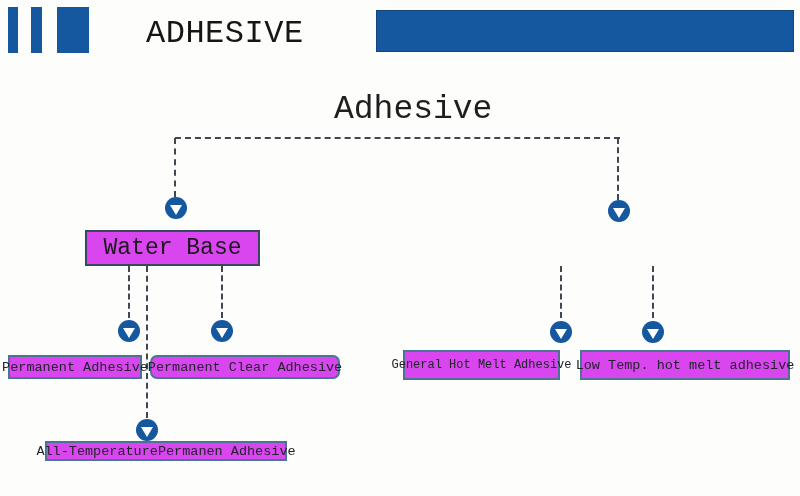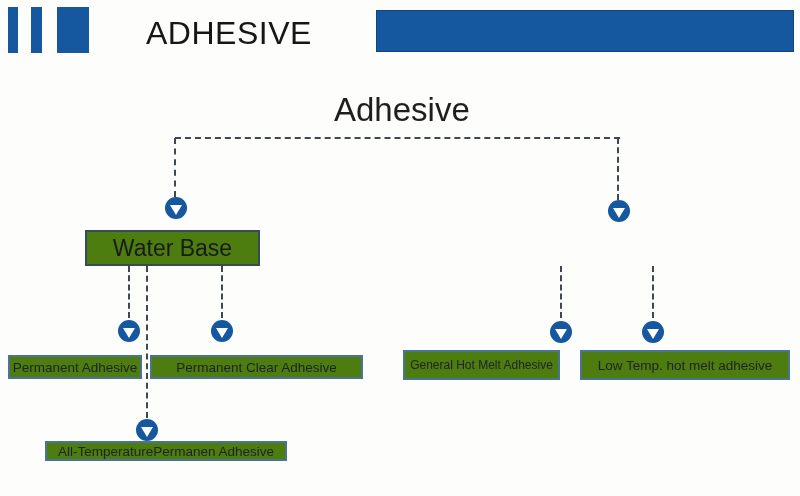--- a/index.html
+++ b/index.html
@@ -8,21 +8,21 @@
     --major-border:#37495c;
     --minor-border:#4a7396;
     --text-dark:#1c1c1c;
   }
   html,body{margin:0;padding:0;background:#e9e9e9;}
   .canvas{
     position:relative;
     width:800px;height:496px;
     background:#fdfdfc;
     overflow:hidden;
-    font-family:Liberation Sans, sans-serif;
+    font-family:Liberation Mono, monospace;
     color:var(--text-dark);
   }
   
   .bar{position:absolute;background:var(--accent-blue);}
   .bar1{left:8px;top:7px;width:10px;height:46px;}
   .bar2{left:31px;top:7px;width:11px;height:46px;}
   .bar3{left:57px;top:7px;width:32px;height:46px;}
   .brand{
     position:absolute;left:146px;top:15px;
     font-size:32px;letter-spacing:0.5px;color:#161616;
@@ -40,21 +40,21 @@
     position:absolute;width:22px;height:22px;border-radius:50%;
     background:var(--accent-blue);
     display:flex;align-items:center;justify-content:center;
   }
   .marker::after{
     content:"";display:block;width:0;height:0;margin-top:3px;
     border-left:6px solid transparent;border-right:6px solid transparent;
     border-top:10px solid #ffffff;
   }
   .node{
-    position:absolute;background:#4d7c0f;
+    position:absolute;background:#d946ef;
     display:flex;align-items:center;justify-content:center;
     white-space:nowrap;box-sizing:border-box;
   }
   .node-major{border:2px solid var(--major-border);font-size:23px;color:#1a1a1a;}
   .node-minor{border:2px solid var(--minor-border);font-size:13.5px;color:#20242a;}
   .node-minor.tight{font-size:12px;text-align:center;}
   
   .ln-root-h{left:175px;top:137px;width:445px;}
   .ln-root-l{left:174px;top:138px;height:59px;}
   .ln-root-r{left:617px;top:138px;height:62px;}
@@ -62,21 +62,21 @@
   .mk-root-r{left:608px;top:200px;}
   .bx-water{left:85px;top:230px;width:175px;height:36px;}
   .bx-hot{left:517px;top:230px;width:178px;height:36px;}
   .ln-wb1{left:128px;top:266px;height:52px;}
   .ln-wb-mid{left:146px;top:266px;height:152px;}
   .ln-wb2{left:221px;top:266px;height:52px;}
   .mk-wb1{left:118px;top:320px;}
   .mk-wb2{left:211px;top:320px;}
   .mk-wb-mid{left:136px;top:419px;}
   .bx-perm{left:8px;top:355px;width:134px;height:24px;}
-  .bx-perm-clear{left:150px;top:355px;width:213px;height:24px;}
+  .bx-perm-clear{left:150px;top:355px;width:190px;height:24px;border-radius:7px;}
   .bx-alltemp{left:45px;top:441px;width:242px;height:20px;}
   .ln-hm1{left:560px;top:266px;height:52px;}
   .ln-hm2{left:652px;top:266px;height:52px;}
   .mk-hm1{left:550px;top:321px;}
   .mk-hm2{left:642px;top:321px;}
   .bx-general{left:403px;top:350px;width:157px;height:30px;}
   .bx-lowtemp{left:580px;top:350px;width:210px;height:30px;}
 </style>
 </head>
 <body>

